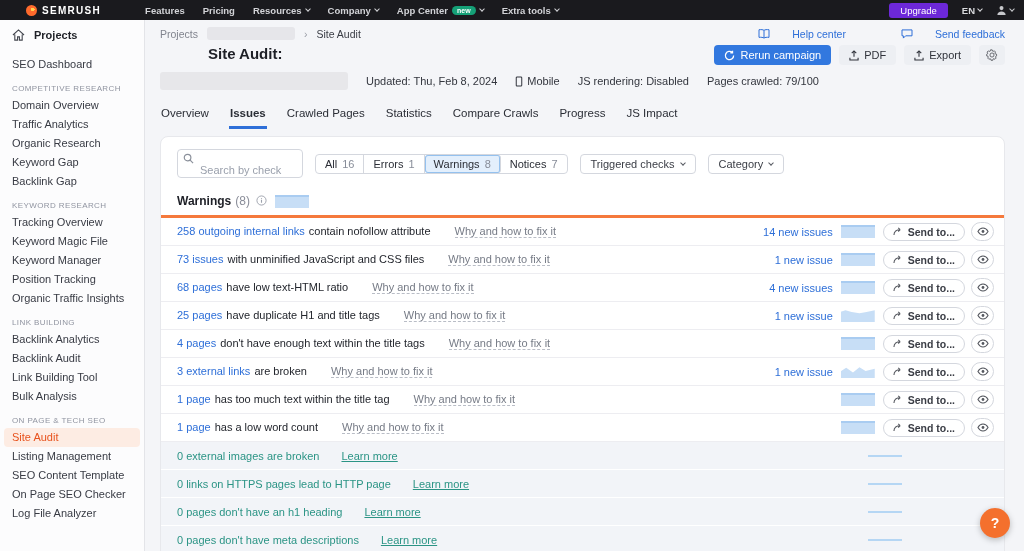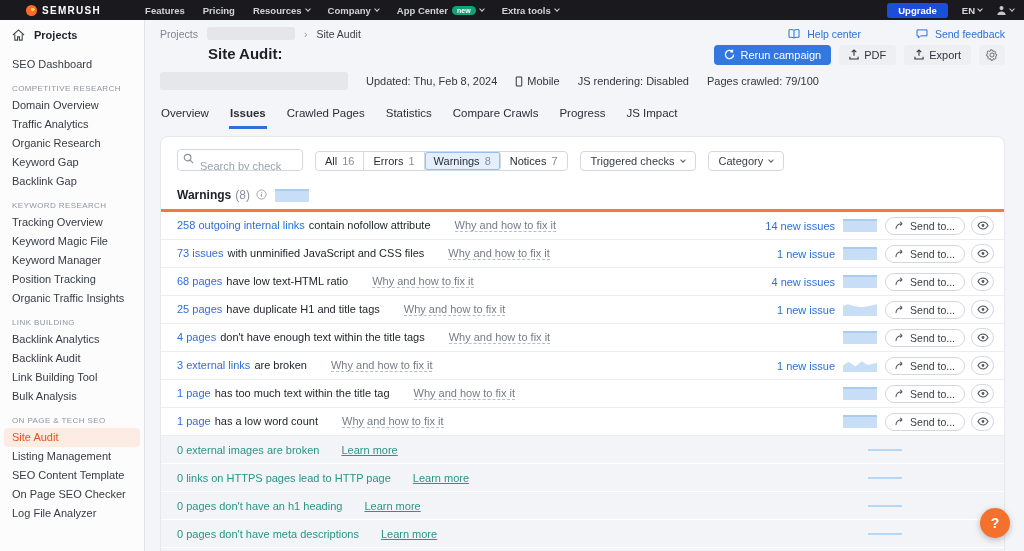--- a/index.html
+++ b/index.html
@@ -8,21 +8,21 @@
 
   
   .topbar { height:20px; background:#1a1a1e; display:flex; align-items:center; padding:0 10px 0 26px; color:#d9dadd; }
   .brand { display:flex; align-items:center; gap:5px; margin-right:44px; }
   .brand-mark { width:11px; height:11px; border-radius:50%; background:radial-gradient(circle at 62% 40%, #ffd24d 0 18%, #ff6a2c 19% 100%); }
   .brand-name { font-size:10px; font-weight:bold; letter-spacing:1.3px; color:#fff; }
   .topnav { display:flex; align-items:center; gap:18px; font-size:9.5px; font-weight:bold; color:#d2d3d7; }
   .topnav .tn-item { display:flex; align-items:center; gap:4px; cursor:pointer; }
   .badge-new { background:#15a077; color:#fff; font-size:7px; font-weight:bold; padding:1px 5px; border-radius:7px; }
   .top-right { margin-left:auto; display:flex; align-items:center; gap:14px; }
-  .upgrade-btn { background:#1d4ed8; color:#fff; font-size:9.5px; font-weight:bold; padding:2px 11px; border-radius:3px; border:none; cursor:pointer; }
+  .upgrade-btn { background:#6d28d9; color:#fff; font-size:9.5px; font-weight:normal; padding:2px 11px; border-radius:3px; border:none; cursor:pointer; }
   .lang { display:flex; align-items:center; gap:3px; font-size:9.5px; font-weight:bold; }
   .chv { display:inline-block; width:4px; height:4px; border-right:1.2px solid currentColor; border-bottom:1.2px solid currentColor; }
   .chv-down { transform:rotate(45deg); margin-top:-2px; }
   .user-menu { display:flex; align-items:center; gap:3px; color:#c7c8cc; }
 
   
   .app { display:flex; height:531px; }
 
   
   .sidebar { width:145px; min-width:145px; background:#fcfcfd; border-right:1px solid #e3e4e8; overflow:hidden; }
@@ -37,43 +37,43 @@
   .sb-icon svg { display:block; }
 
   
   .main { flex:1; padding:7px 19px 0 15px; position:relative; }
 
   .crumb-row { display:flex; align-items:center; font-size:10.5px; color:#81848e; }
   .crumb-redacted { width:88px; height:13px; background:#e6e6ea; border-radius:3px; margin:0 9px; }
   .crumb-sep { margin-right:9px; color:#9a9da6; }
   .crumb-current { color:#3a3d45; }
   .crumb-right { margin-left:auto; display:flex; gap:22px; }
-  .hlink { color:#2e6fd8; display:flex; align-items:center; gap:7px; cursor:pointer;padding-left:33px; }
+  .hlink { color:#2e6fd8; display:flex; align-items:center; gap:22px; cursor:pointer;padding-left:33px; }
 
   .title-row { display:flex; align-items:flex-start; margin-top:5px; }
   .page-title { font-size:15px; font-weight:bold; color:#1d1f26;margin-left:48px; }
   .title-actions { margin-left:auto; display:flex; gap:8px; }
-  .btn { display:inline-flex; align-items:flex-start; gap:5px; font-size:11px; border:none; border-radius:4px; padding:4px 10px; cursor:pointer; }
+  .btn { display:inline-flex; align-items:center; gap:5px; font-size:11px; border:none; border-radius:4px; padding:4px 10px; cursor:pointer; }
   .btn-primary { background:#3278df; color:#fff; }
   .btn-light { background:#edeff3; color:#30333b; }
   .btn-icon-only { padding:4px 7px; }
 
   .meta-row { display:flex; align-items:center; gap:18px; margin-top:7px; font-size:11px; color:#33363e; }
   .meta-redacted { width:188px; height:18px; background:#e7e7ea; border-radius:3px; }
   .meta-item { display:flex; align-items:center; gap:4px; }
 
   .tabs { display:flex; gap:19px; margin-top:13px; font-size:11.5px; color:#2b2e36; }
   .tab { padding:4px 1px 7px; cursor:pointer; }
   .tab-active { font-weight:bold; border-bottom:3px solid #2e6fd8; }
 
   
   .card { margin-top:7px; background:#fff; border:1px solid #e7e8ec; border-radius:8px 8px 0 0; height:430px; overflow:hidden; }
   .filter-row { display:flex; align-items:center; gap:12px; padding:12px 16px 8px; }
   .search-wrap { position:relative; }
-  .search-input { width:126px; height:22px; border:1px solid #d4d7de; border-radius:4px; padding:12px 6px 0 22px; font-size:11px; font-family:inherit; color:#3a3d45; outline:none; }
+  .search-input { width:126px; height:29px; border:1px solid #d4d7de; border-radius:4px; padding:12px 6px 0 22px; font-size:11px; font-family:inherit; color:#3a3d45; outline:none; }
   .search-input::placeholder { color:#9aa0ac; }
   .search-icon { position:absolute; left:6px; top:4px; color:#8b909b; }
   .segmented { display:flex; border:1px solid #d4d7de; border-radius:4px; background:#fff; overflow:hidden; }
   .seg { display:flex; align-items:center; gap:5px; padding:3px 9px; border-right:1px solid #d4d7de; cursor:pointer; color:#2b2e36; }
   .seg:last-child { border-right:none; }
   .seg .cnt { color:#878c98; }
   .seg-selected { background:#e3effc; box-shadow:inset 0 0 0 1px #94c1ee; border-radius:3px; }
   .chip { display:flex; align-items:center; gap:6px; border:1px solid #d4d7de; border-radius:4px; padding:3px 10px; color:#3a3d45; cursor:pointer; background:#fff; }
   .chip .chv, .seg-group-gap { color:#585b63; }
 
@@ -87,21 +87,21 @@
   .issue-row { display:flex; align-items:center; height:28px; padding:0 10px 0 16px; border-bottom:1px solid #ededf1; }
   .row-text { flex:1; display:flex; align-items:baseline; white-space:nowrap; overflow:hidden; }
   .i-link { color:#2e6fd8; cursor:pointer; }
   .i-rest { color:#23262d; margin-left:4px; }
   .fix-link { color:#767b86; border-bottom:1px dashed #b9bdc6; margin-left:24px; cursor:pointer; }
   .new-issues { width:106px; text-align:right; color:#2e6fd8; cursor:pointer; white-space:nowrap; }
   .spark { width:34px; height:13px; background:#c7def6; margin:0 8px; }
   .spark-flat { background:linear-gradient(#a9ccf1 0 2px, #c7def6 2px); }
   .spark-wave { clip-path:polygon(0 22%, 14% 10%, 32% 24%, 55% 32%, 76% 24%, 100% 10%, 100% 100%, 0 100%); }
   .spark-jagged { clip-path:polygon(0 48%, 16% 22%, 36% 58%, 55% 18%, 73% 46%, 100% 28%, 100% 100%, 0 100%); }
-  .send-btn { display:inline-flex; align-items:center; gap:5px; border:1px solid #d4d7de; border-radius:13px; background:#fff; padding:2px 9px; font-size:10.5px; color:#3a3d45; cursor:pointer; white-space:nowrap; font-family:inherit; }
+  .send-btn { display:inline-flex; align-items:center; gap:5px; border:1px solid #d4d7de; border-radius:13px; background:#fff; padding:2px 9px; font-size:10.5px; color:#3a3d45; cursor:pointer; white-space:nowrap; font-family:inherit;font-weight:bold; }
   .eye-btn { display:inline-flex; align-items:center; justify-content:center; width:23px; height:19px; border:1px solid #d4d7de; border-radius:13px; background:#fff; margin-left:6px; cursor:pointer; color:#55585f; }
 
   .zero-row { display:flex; align-items:center; height:28px; padding:0 10px 0 16px; background:#f2f4f8; border-bottom:1px solid #fff; color:#2b9485; }
   .zero-text { white-space:nowrap; }
   .learn-link { margin-left:22px; text-decoration:underline; cursor:pointer; color:#2b9485; }
   .zero-spacer { flex:1; }
   .zero-line { width:34px; border-top:2px solid #b5d6f4; margin-right:92px; }
 
   .help-fab { position:absolute; right:14px; bottom:13px; width:30px; height:30px; border-radius:50%; background:#f4702d; color:#fff; font-size:14px; font-weight:bold; display:flex; align-items:center; justify-content:center; box-shadow:0 2px 6px rgba(0,0,0,0.25); cursor:pointer; }
 </style>

